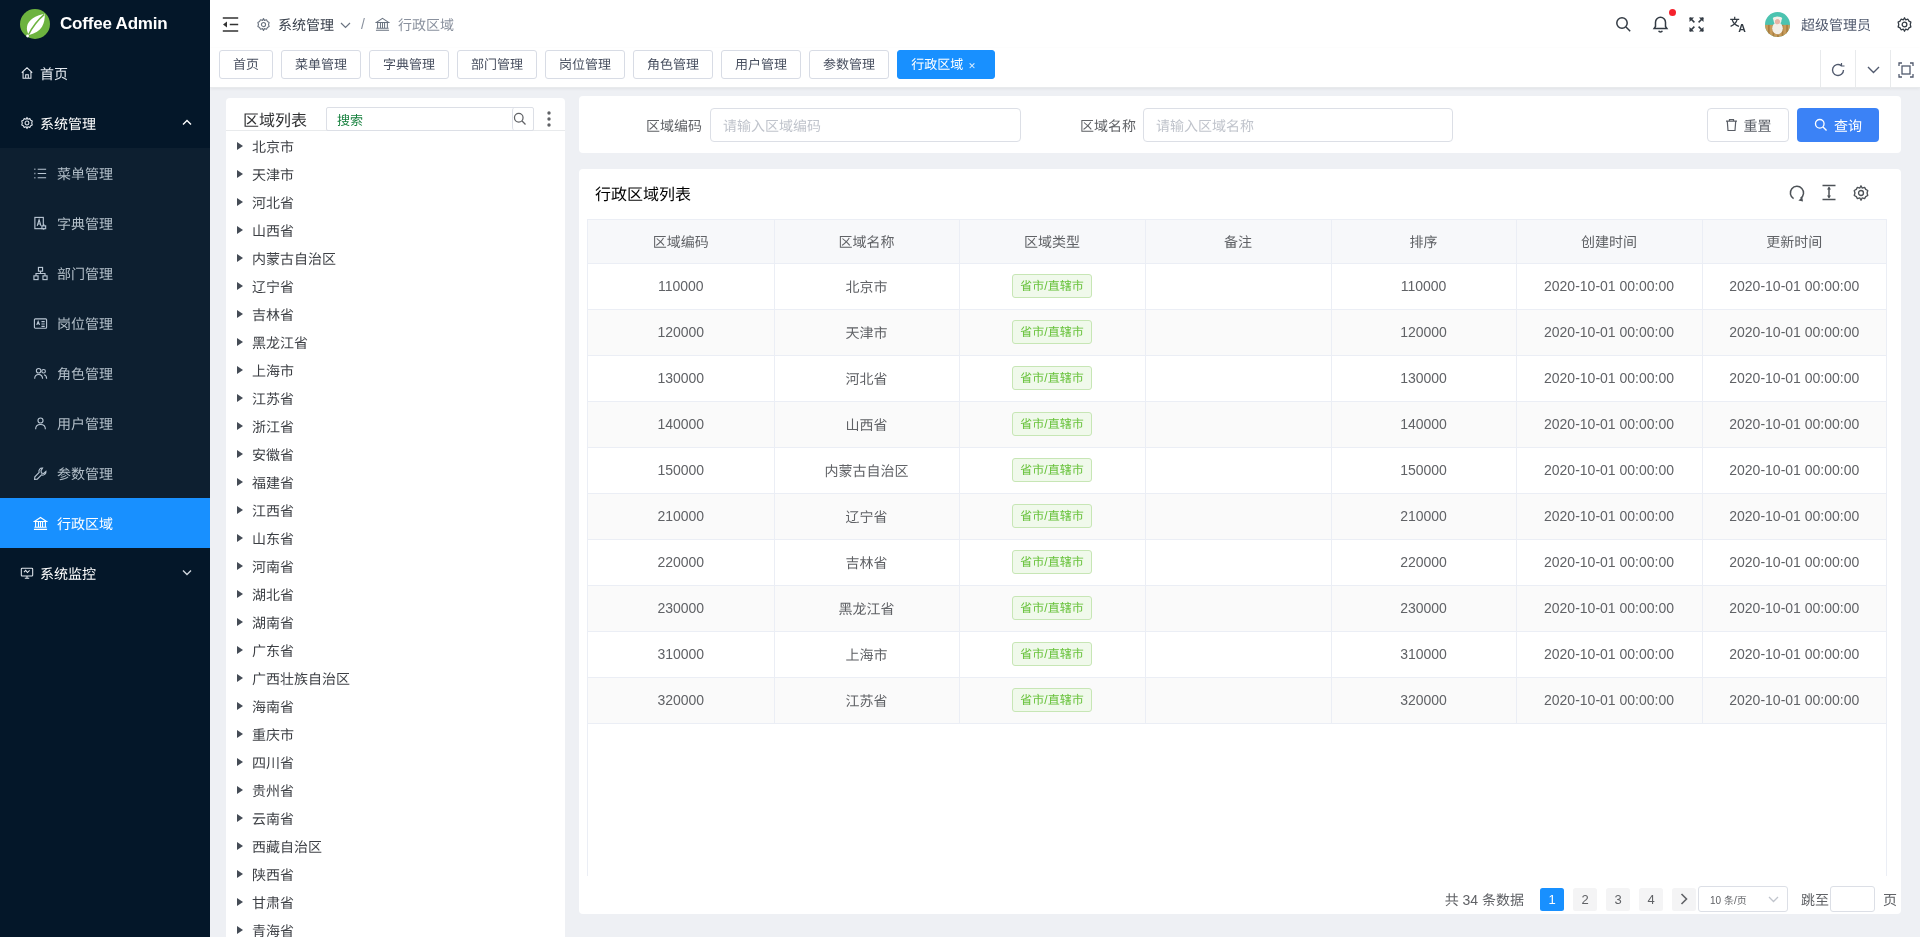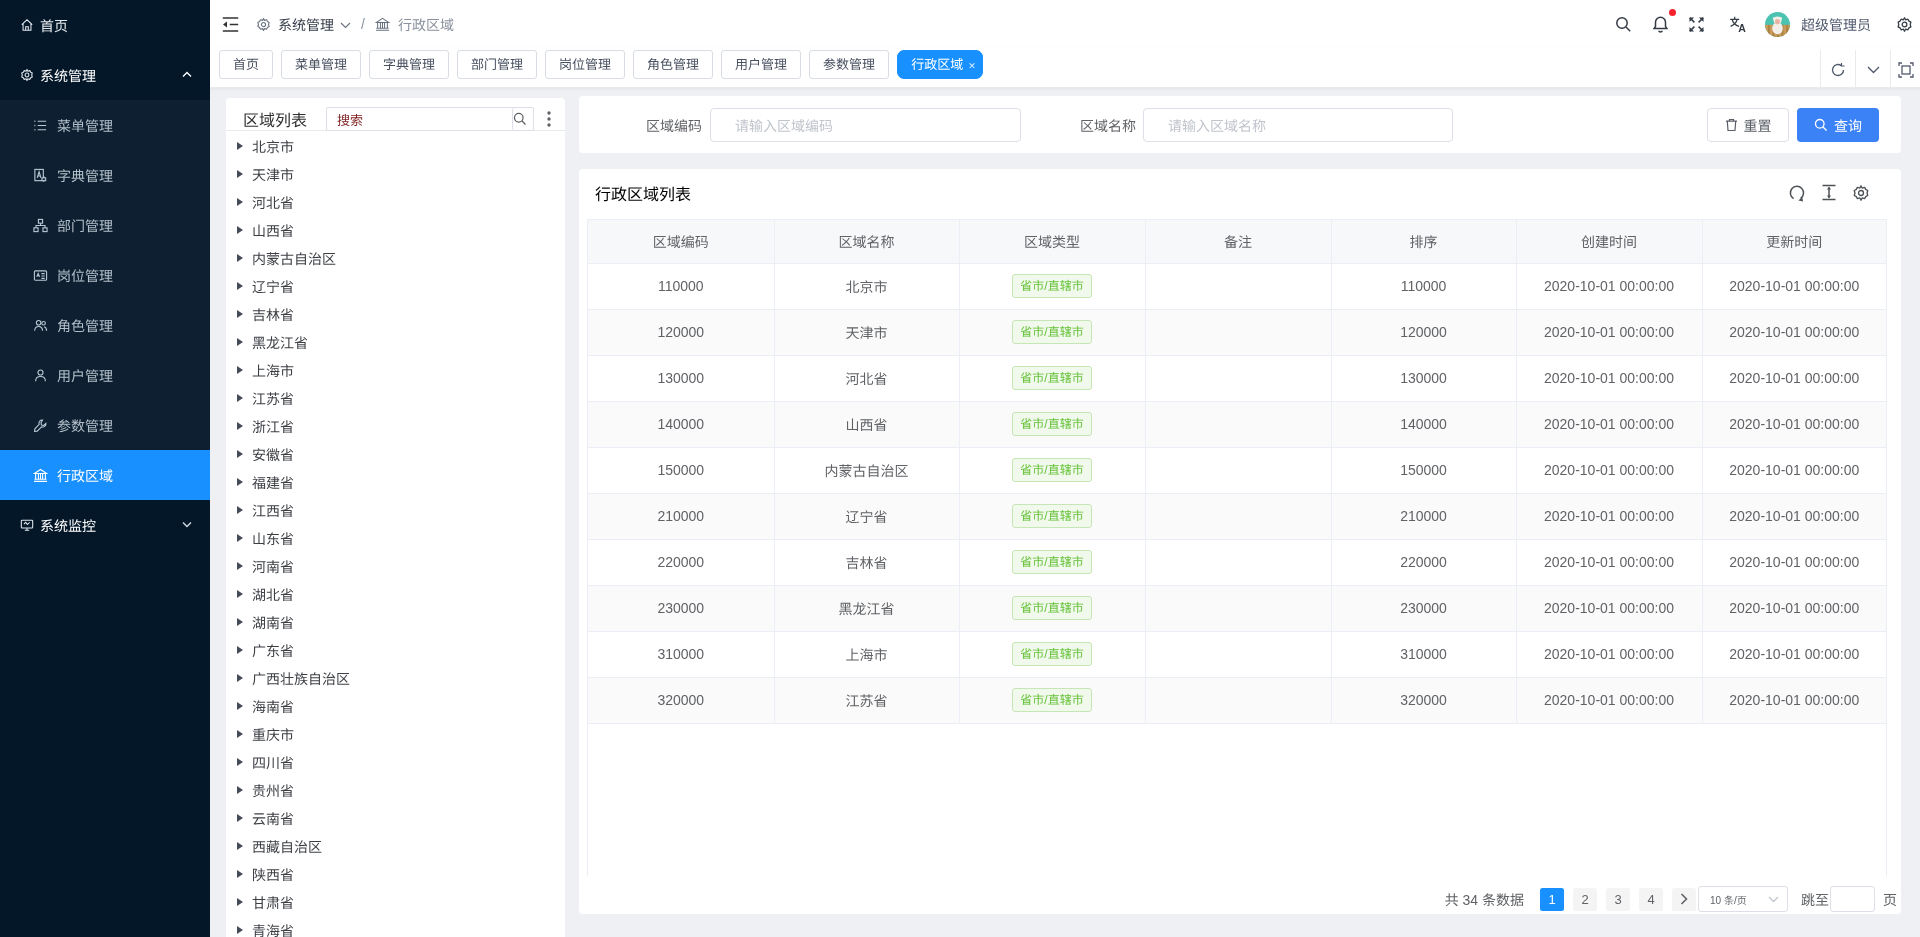--- a/index.html
+++ b/index.html
@@ -25,45 +25,45 @@
   
   #topbar { position:absolute; left:210px; top:0; width:1710px; height:48px; background:#fff; display:flex; align-items:center; }
   #topbar .lft { display:flex; align-items:center; }
   .tb-ic { color:#515a6e; }
   #crumb { display:flex; align-items:center; color:#515a6e; font-size:14px; }
   #topbar .rgt { margin-left:auto; display:flex; align-items:center; }
 
   
   #tabbar { position:absolute; left:210px; top:48px; width:1710px; height:40px; background:#fff; border-bottom:1px solid #e8eaec; box-shadow:0 1px 3px rgba(0,0,0,0.06); display:flex; align-items:flex-start; padding-top:2px; }
   .tab { height:29px; line-height:27px; padding:0 13px; border:1px solid #d8dce5; border-radius:3px; background:#fff; color:#495060; font-size:13px; margin-right:8px; white-space:nowrap; }
-  .tab.active { background:#1890ff; border-color:#1890ff; color:#fff; padding-right:6px;border-radius:7px; }
+  .tab.active { background:#1890ff; border-color:#1890ff; color:#fff; padding-right:18px; }
   .tab.active .x { display:inline-block; margin-left:5px; font-size:9px; opacity:.85; }
   #tabtools { margin-left:auto; display:flex; align-items:center; height:40px; }
   .ttool { width:35px; height:40px; display:flex; align-items:center; justify-content:center; border-left:1px solid #e8eaec; color:#515a6e; }
 
   
   #content { position:absolute; left:210px; top:88px; width:1710px; height:849px; }
   .card { position:absolute; background:#fff; border-radius:4px; }
 
   
   #treecard { left:16px; top:10px; width:339px; height:900px; }
   #treehead { height:33px; display:flex; align-items:center; padding:10px 14px 0 17px; border-bottom:1px solid #e8eaec; }
   #treehead .title { font-size:16px; color:#303133; margin-right:19px; white-space:nowrap; }
   #tsearch { display:flex; align-items:center; width:208px; height:24px; border:1px solid #dcdfe6; border-radius:2px; overflow:hidden; }
-  #tsearch .ph { flex:1; padding-left:10px; color:#7f1d1d; font-size:13px; }
+  #tsearch .ph { flex:1; padding-left:10px; color:#15803d; font-size:13px; }
   #tsearch .btn { width:21px; height:24px; display:flex; align-items:center; justify-content:center; border-left:1px solid #dcdfe6; color:#606266; }
   #tdots { margin-left:13px; color:#606266; }
   #treelist { padding:1px 0 0 11px; }
   .tnode { height:28px; display:flex; align-items:center; color:#3c3f44; font-size:14px; }
   .tnode .arr { width:0; height:0; border-left:6px solid #444b55; border-top:4.5px solid transparent; border-bottom:4.5px solid transparent; margin-right:9px; flex:none; }
 
   
   #searchcard { left:369px; top:8px; width:1322px; height:57px; display:flex; align-items:center; }
   .flabel { color:#606266; font-size:14px; }
-  .finput { height:34px; border:1px solid #dcdfe6; border-radius:4px; display:flex; align-items:center; padding-left:24px; color:#c0c4cc; font-size:14px; background:#fff; }
+  .finput { height:34px; border:1px solid #dcdfe6; border-radius:4px; display:flex; align-items:center; padding-left:12px; color:#c0c4cc; font-size:14px; background:#fff; }
   .btn { height:34px; border-radius:4px; display:inline-flex; align-items:center; justify-content:center; font-size:14px; }
   #btn-reset { width:82px; border:1px solid #dcdfe6; background:#fff; color:#5a5e66; position:absolute; right:112px; }
   #btn-query { width:82px; background:#3b82f6; color:#fff; position:absolute; right:22px; }
   .btn svg { margin-right:6px; }
 
   
   #listcard { left:369px; top:81px; width:1322px; height:745px; }
   #listhead { height:47px; display:flex; align-items:center; padding:0 31px 0 16px; }
   #listhead .title { font-size:16px; color:#000000; }
   #listtools { margin-left:auto; display:flex; align-items:center; color:#4d5257; }
@@ -82,20 +82,29 @@
   .pbtn { min-width:24px; height:23px; margin-left:9px; background:#f4f4f5; color:#606266; border-radius:2.5px; display:flex; align-items:center; justify-content:center; font-size:13px; }
   .pbtn.on { background:#1890ff; color:#fff; }
   #psel { width:90px; height:26px; border:1px solid #dcdfe6; border-radius:3px; margin-left:2px; display:flex; align-items:center; padding:0 8px 0 11px; color:#606266; font-size:10px; }
   #psel .cv { margin-left:auto; }
   #jumpin { width:45px; height:26px; border:1px solid #dcdfe6; border-radius:3px; background:#fff; }
 </style>
 </head>
 <body>
 
 <aside id="sidebar">
+  <div id="logo">
+    <svg width="30" height="30" viewBox="0 0 30 30">
+      <circle cx="15" cy="15" r="15" fill="#6db33f"></circle>
+      <path d="M24.8 4.8 C24.9 9.5 24.3 14.2 22 17.8 C19.6 21.6 15.3 24.3 9.2 25.9 C7.3 23.7 6.4 20.6 7.1 17.2 C8.2 11.5 15.6 6.2 24.8 4.8 Z" fill="#fff"></path>
+      <path d="M8.7 25.5 C12.5 17.6 17.7 11.2 24.3 5.4" stroke="#6db33f" stroke-width="1.5" fill="none"></path>
+      <circle cx="7.6" cy="27" r="1.4" fill="#fff"></circle>
+    </svg>
+    <span class="t">Coffee Admin</span>
+  </div>
   <div class="mi" id="mi-home">
     <svg class="ic" viewBox="0 0 16 16" fill="none" stroke="#e4e9ef" stroke-width="1.2">
         <path d="M2 7.5 8 2l6 5.5M3.5 6.6V14h9V6.6M6.5 14v-4h3v4"></path>
       </svg>
     <span class="tx">首页</span>
   </div>
   <div class="mi" id="mi-sys">
     <svg class="ic" viewBox="0 0 16 16" fill="none" stroke="#e4e9ef" stroke-width="1.2">
         <circle cx="8" cy="8" r="2.2"></circle>
         <path d="M8 1.6l1 2 2.2-.6 1 1.8 1.8 1-.6 2.2 .6 2.2-1.8 1-1 1.8-2.2-.6-1 2-1-2-2.2 .6-1-1.8-1.8-1 .6-2.2-.6-2.2 1.8-1 1-1.8 2.2 .6z" stroke-linejoin="round"></path>

